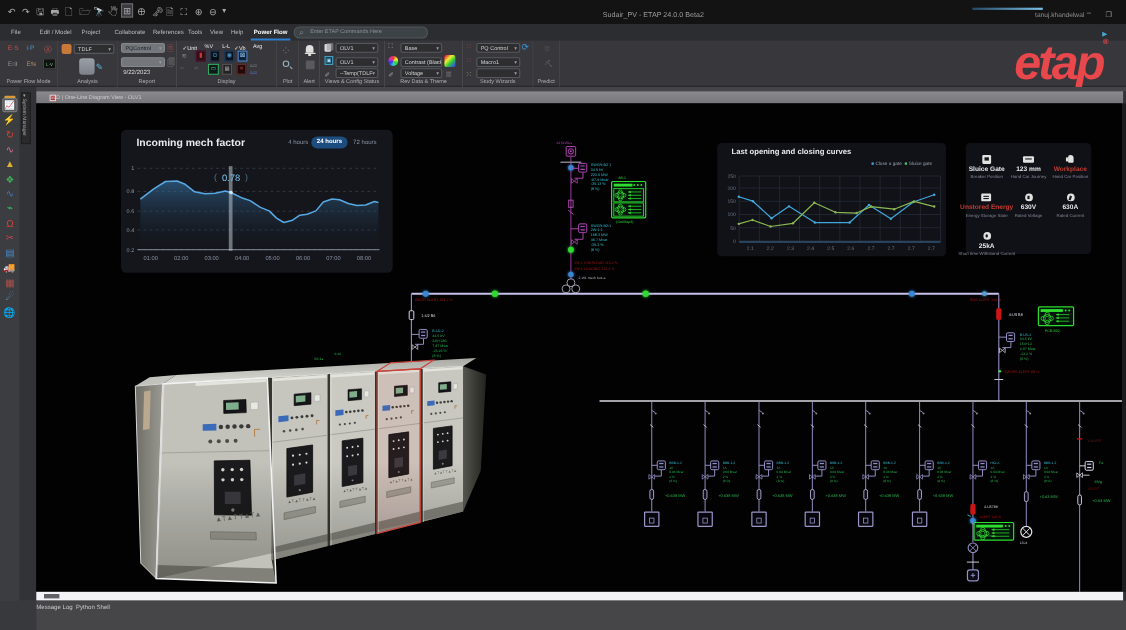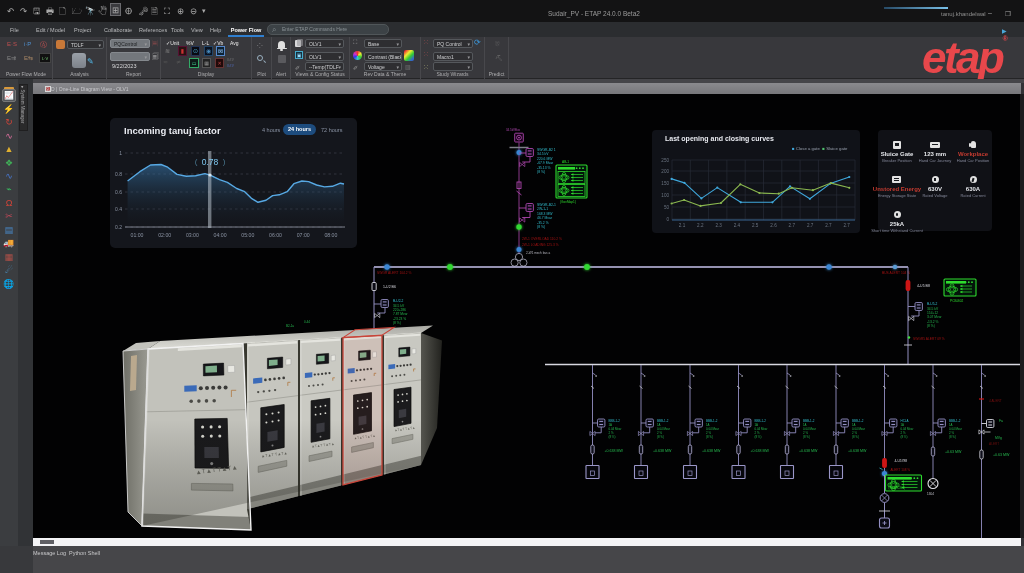--- a/index.html
+++ b/index.html
@@ -753,21 +753,21 @@
 <polygon points="351.0,370.7 388.0,361.8 388.0,371.0 351.0,380.4" fill="rgba(50,50,45,0.45)"></polygon>
 <line x1="352.0" y1="242.2" x2="352.0" y2="380.4" stroke="#e6e6e0" stroke-width="0.5"></line>
         <polygon points="115.0,255.0 388.0,239.0 388.0,371.0 109.0,432.0" fill="url(#fshade)"></polygon>
 <polygon points="115.0,255.0 210.0,249.5 218.0,436.0 109.0,432.0" fill="none" stroke="#f2f2f2" stroke-width="1.4"></polygon>
 <polygon points="90.0,257.0 115.0,255.0 109.0,432.0 95.0,418.0" fill="none" stroke="#d8d8d8" stroke-width="0.9"></polygon>
 <polygon points="310.0,243.6 349.0,241.3 349.0,380.9 310.0,390.9" fill="rgba(220,60,50,0.06)" stroke="#c8453a" stroke-width="1.3"></polygon>
 <polygon points="310.0,243.6 322.0,235.8 361.0,233.5 349.0,241.3" fill="none" stroke="#c8453a" stroke-width="1.1"></polygon>
 </svg>
 
 <div class="panel" style="left:77px;top:24px;width:247px;height:130px;background:#14161c;border-radius:5px;">
-  <div style="position:absolute;left:14px;top:7px;font-size:9.5px;font-weight:bold;color:#e8eaf0;">Incoming tanuj factor</div>
+  <div style="position:absolute;left:14px;top:7px;font-size:9.5px;font-weight:bold;color:#e8eaf0;">Incoming mech factor</div>
   <div style="position:absolute;left:152px;top:9px;font-size:5.5px;color:#8a93a4;">4 hours</div>
   <div style="position:absolute;left:173px;top:6px;width:33px;height:11px;background:#1d4c7e;border-radius:6px;color:#fff;font-size:5.5px;font-weight:bold;text-align:center;line-height:11px;">24 hours</div>
   <div style="position:absolute;left:211px;top:9px;font-size:5.5px;color:#8a93a4;">72 hours</div>
   <svg class="abs" style="left:0;top:0" width="247" height="130" viewBox="0 0 247 130">
 <defs>
             <linearGradient id="pfg" x1="0" y1="0" x2="0" y2="1">
               <stop offset="0" stop-color="#3a7db4" stop-opacity="0.55"></stop>
               <stop offset="1" stop-color="#14161c" stop-opacity="0.05"></stop>
             </linearGradient>
           </defs>

